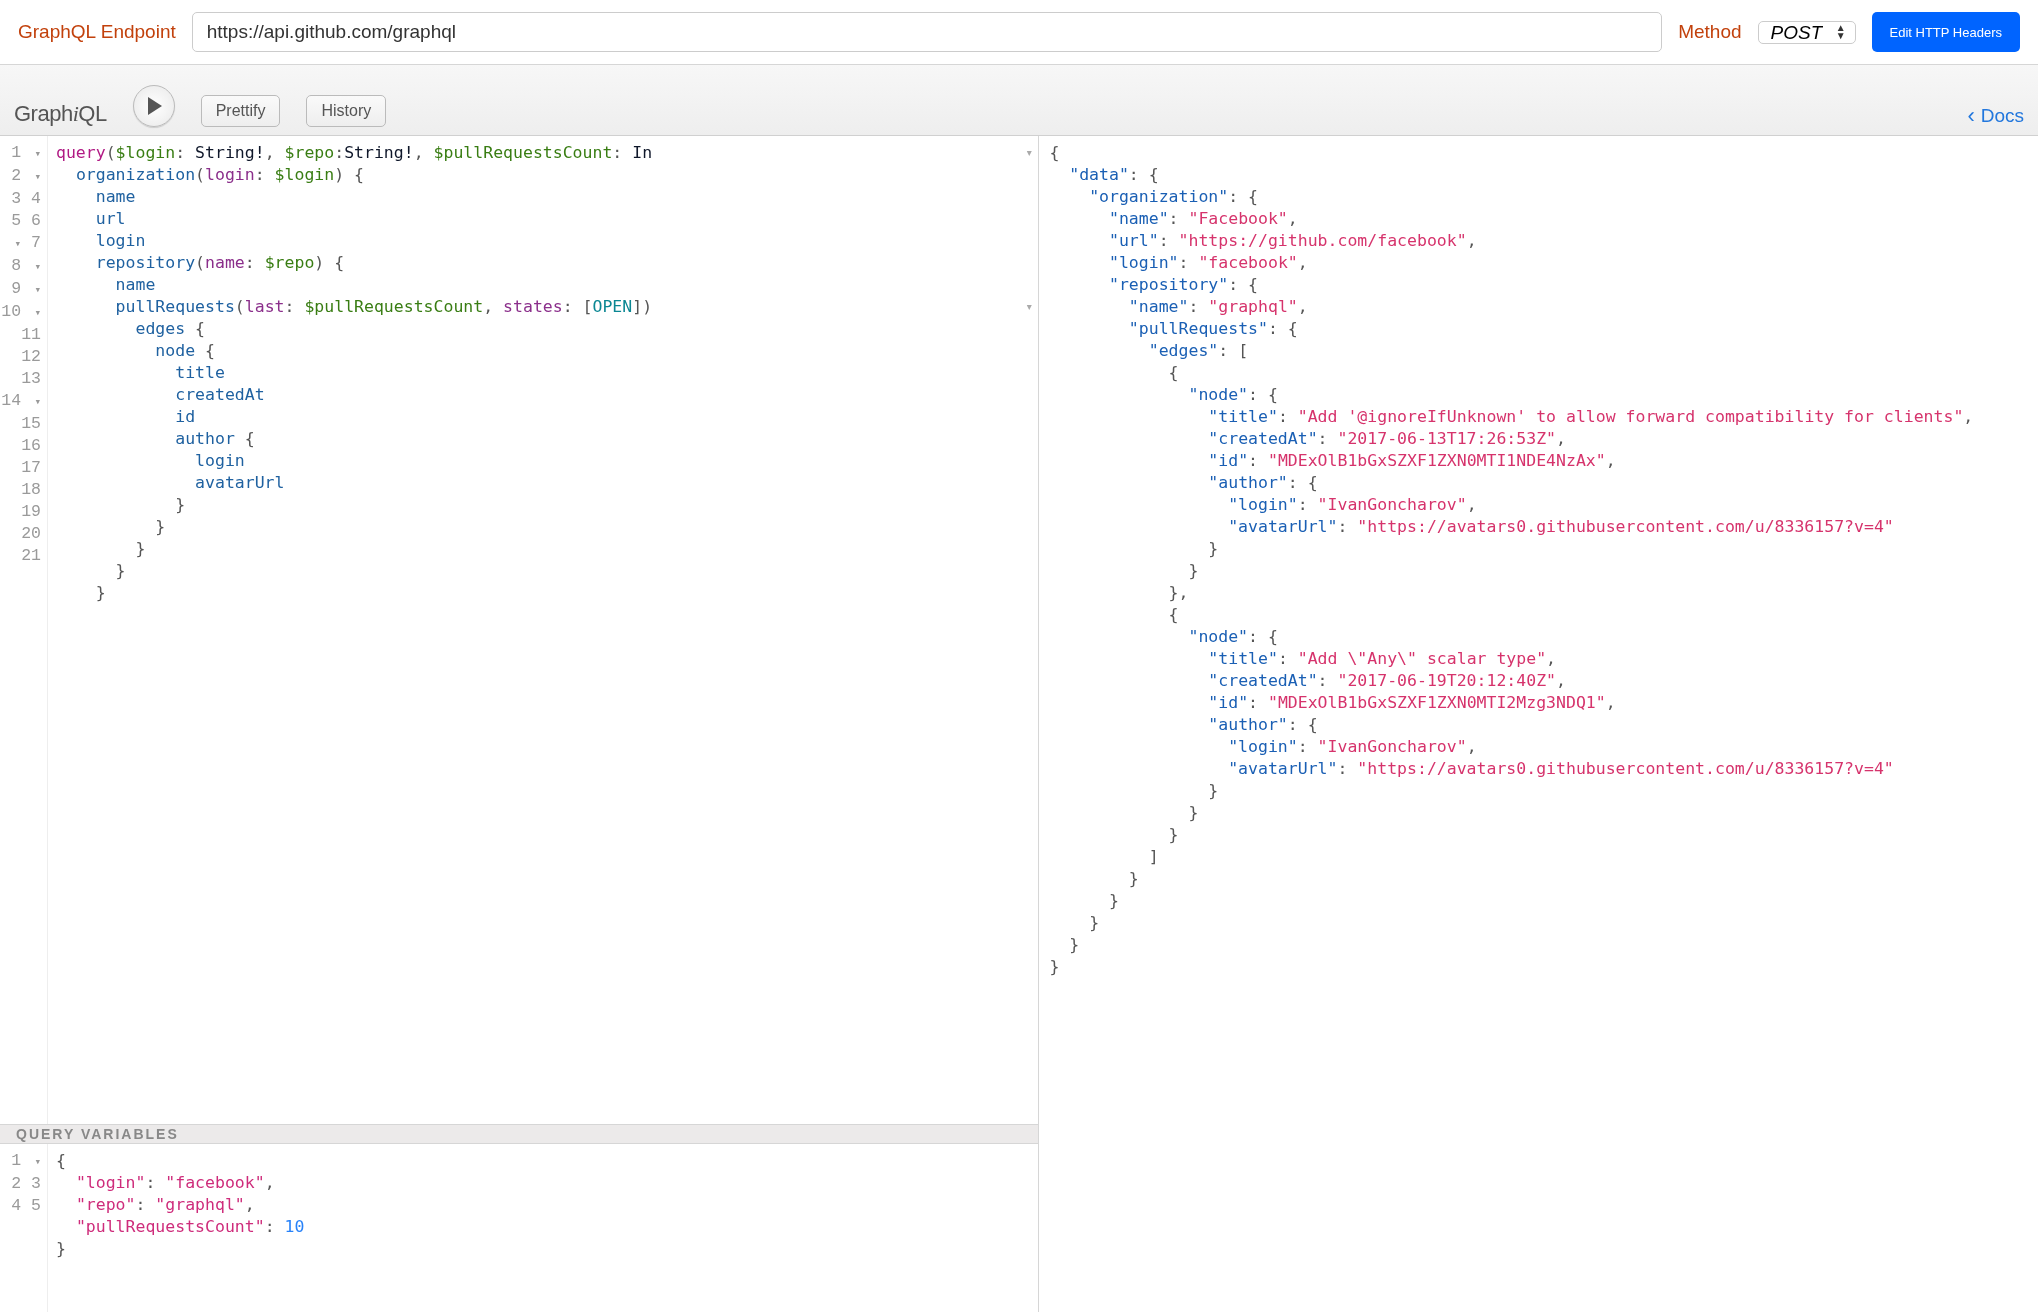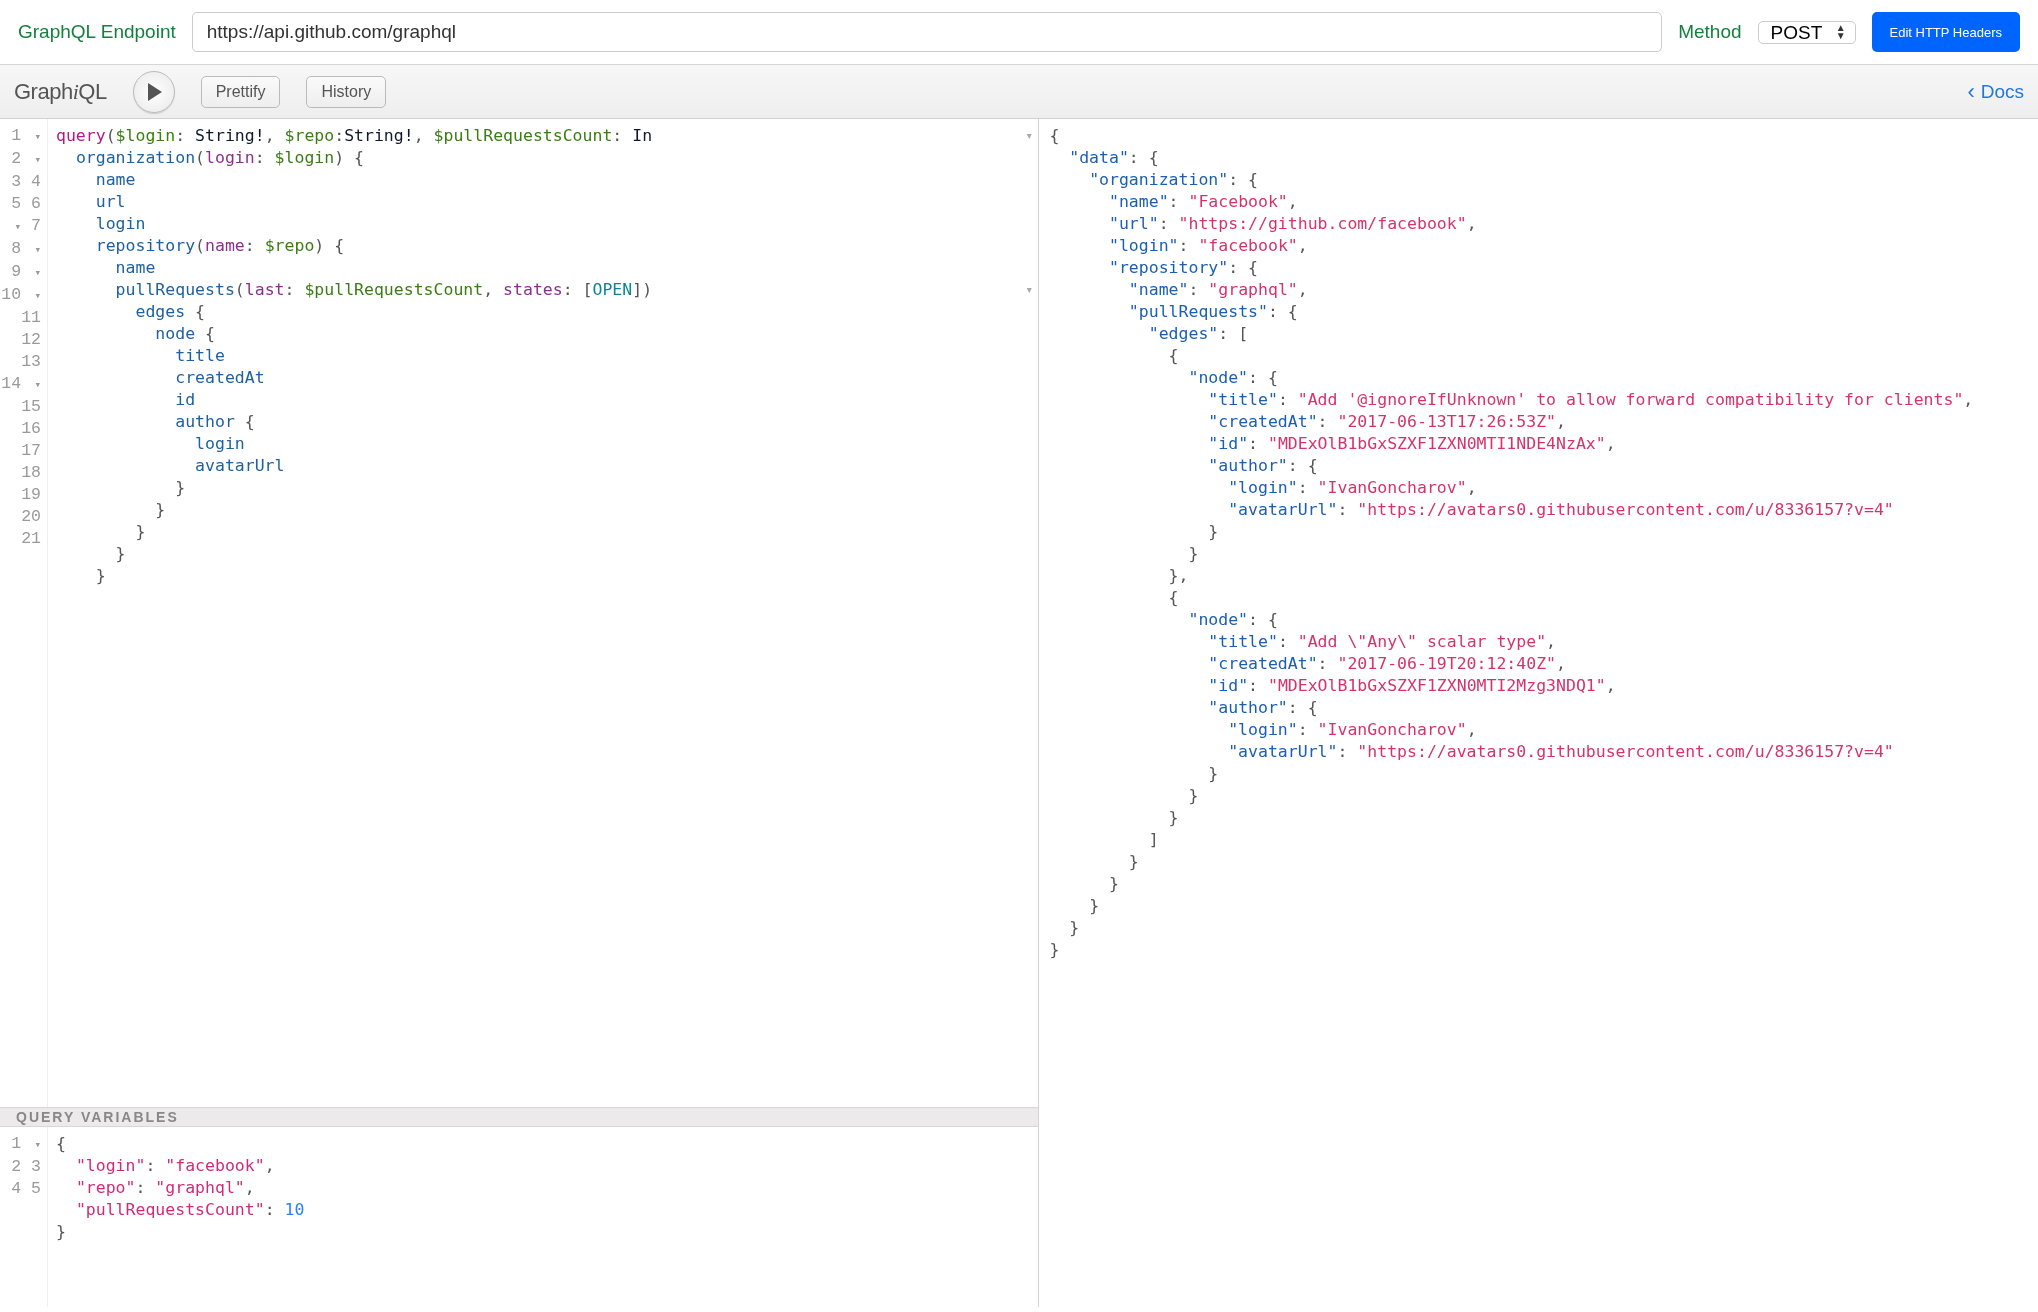--- a/index.html
+++ b/index.html
@@ -1,28 +1,28 @@
 <!DOCTYPE html>
 <html><head>
 <meta charset="utf-8">
 <style>
   * { box-sizing: border-box; margin: 0; padding: 0; }
   body { font-family: -apple-system, BlinkMacSystemFont, "Segoe UI", Helvetica, Arial, sans-serif; font-size: 14px; color: #333; background: #fff; }
   
   
   .config-bar { display: flex; align-items: center; padding: 12px 18px; gap: 16px; background: #fff; }
-  .config-label { font-size: 19px; color: #15803d; white-space: nowrap; }
+  .config-label { font-size: 19px; color: #c2410c; white-space: nowrap; }
   .config-input { flex: 1; height: 40px; border: 1px solid #ccc; border-radius: 5px; padding: 0 14px; font-size: 19px; color: #333; background: #fff; }
   .config-select-wrap { position: relative; display: inline-block; }
-  .config-select { height: 23px; border: 1px solid #ccc; border-radius: 5px; padding: 0 32px 0 12px; font-size: 19px; background: #fff; appearance: none; -webkit-appearance: none; }
+  .config-select { height: 23px; border: 1px solid #ccc; border-radius: 5px; padding: 0 32px 0 12px; font-size: 19px; background: #fff; appearance: none; font-style: italic; -webkit-appearance: none; }
   .select-arrows { position: absolute; right: 10px; top: 50%; transform: translateY(-50%); pointer-events: none; font-size: 10px; line-height: 8px; color: #333; }
   .headers-btn { height: 40px; background: #0064ff; color: #fff; border: none; border-radius: 5px; padding: 0 18px; font-size: 13px; cursor: pointer; }
   
   
-  .toolbar { display: flex; align-items: center; padding: 8px 14px; background: linear-gradient(#f7f7f7,#eee); border-top: 1px solid #d6d6d6; border-bottom: 1px solid #d0d0d0; gap: 26px; height: 55px; }
+  .toolbar { display: flex; align-items: flex-end; padding: 8px 14px; background: linear-gradient(#f7f7f7,#eee); border-top: 1px solid #d6d6d6; border-bottom: 1px solid #d0d0d0; gap: 26px; height: 72px; }
   .title { font-size: 22px; color: #555; letter-spacing: -0.5px; }
   .title .i { font-style: italic; font-family: Georgia, serif; }
   .exec-btn { width: 42px; height: 42px; border-radius: 50%; border: 1px solid #bbb; background: radial-gradient(#fff,#e8e8e8); display: flex; align-items: center; justify-content: center; cursor: pointer; box-shadow: 0 1px 1px rgba(0,0,0,0.15); }
   .play-glyph { width: 0; height: 0; border-left: 14px solid #555; border-top: 9px solid transparent; border-bottom: 9px solid transparent; margin-left: 3px; }
   .tool-btn { height: 32px; border: 1px solid #bbb; background: linear-gradient(#fafafa,#eee); border-radius: 5px; padding: 0 14px; font-size: 16px; color: #555; cursor: pointer; }
   .spacer { flex: 1; }
   .docs-btn { display: flex; align-items: center; gap: 6px; color: #2277dd; font-size: 19px; cursor: pointer; }
   .docs-btn .chev { font-size: 22px; line-height: 1; }
   
   

